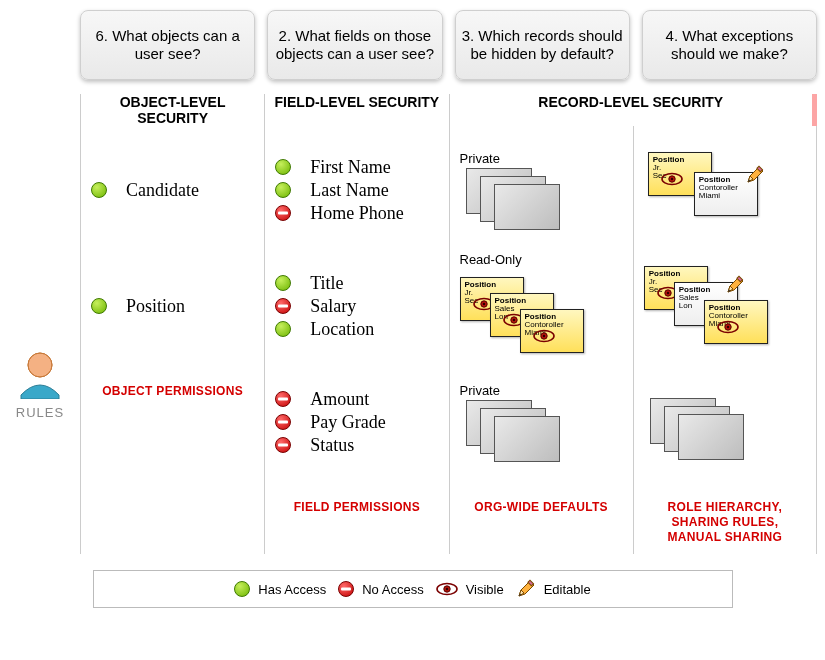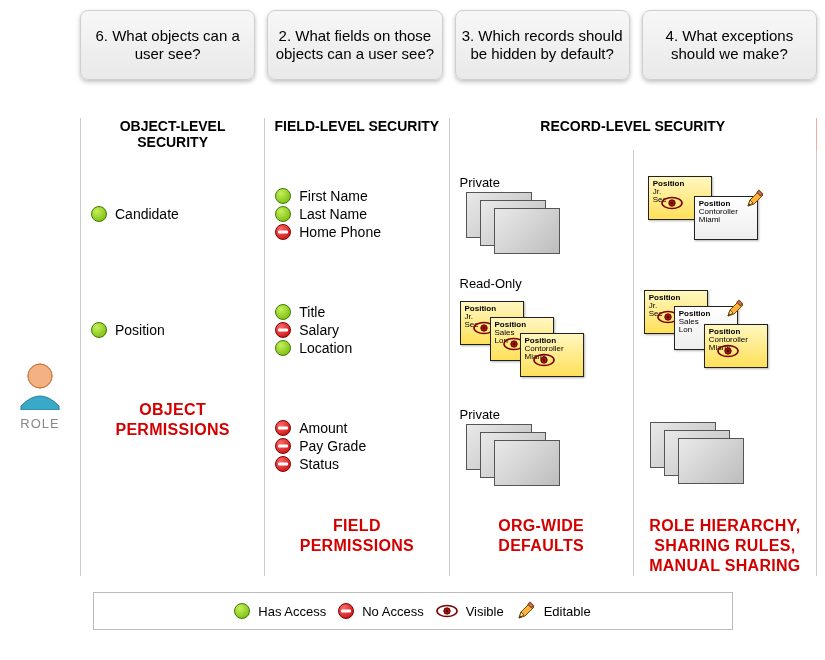--- a/index.html
+++ b/index.html
@@ -53,29 +53,29 @@
     padding: 6px 10px 0 10px;
     display: flex; flex-direction: column;
   }
   .col:last-child { border-right: 1px solid #ccc; }
   .body-row {
     height: 116px;
     display: flex; flex-direction: column;
     justify-content: center;
   }
   .item {
-    display: flex; align-items: center; gap: 8px;
-    font-size: 14px; padding: 1px 0;
+    display: flex; align-items: center; gap: 19px;
+    font-size: 18px; padding: 1px 0; font-family: Liberation Serif, serif;
   }
   .footer-label {
     color: #d40000;
     font-weight: bold;
-    font-size: 16px;
+    font-size: 12px;
     text-align: center;
-    margin-top: 12px;
+    margin-top: 20px;
     letter-spacing: 0.3px;
     line-height: 1.25;
     min-height: 54px;
   }
   
   .ic { width: 16px; height: 16px; display: inline-block; flex: 0 0 16px; }
   .ic-access {
     border-radius: 50%;
     background: radial-gradient(circle at 35% 30%, #c6ef5c, #6db500);
     border: 1px solid #3f7a00;
@@ -145,23 +145,22 @@
   .avatar { width: 50px; height: 50px; }
   .avatar svg { width:100%; height:100%; display:block; }
   
   .header-row {
     display: grid; grid-template-columns: 1fr 1fr 1fr 1fr;
   }
   .header-row .hcell {
     border-left: 1px solid #ccc;
     text-align: center; font-weight: bold; font-size: 14px;
     padding: 0 6px;
-    margin-top: 24px;
-  }
-  .header-row .hcell:last-child { border-right: 1px solid #fca5a5; }
+  }
+  .header-row .hcell:last-child { border-right: 5px solid #fca5a5; }
   .header-row .hcell.span { grid-column: span 2; }
 </style>
 </head>
 <body>
 
 <svg width="0" height="0" style="position:absolute">
   <defs>
     <g id="eye-icon">
       <ellipse cx="11" cy="7" rx="10" ry="5.5" fill="none" stroke="#7a0000" stroke-width="1.6"></ellipse>
       <circle cx="11" cy="7" r="3.2" fill="#b5140b" stroke="#5a0000" stroke-width="1"></circle>
@@ -188,21 +187,21 @@
   <div class="qcard">4. What exceptions should we make?</div>
 </div>
 
 <div class="grid">
   <div class="user-col">
     <span class="avatar">
       <svg viewBox="0 0 50 50">
           <use href="#avatar-icon"></use>
         </svg>
     </span>
-    <span class="user-label">ROLE</span>
+    <span class="user-label">RULES</span>
   </div>
 
   <div style="flex:1">
 
     <div class="header-row">
       <div class="hcell">OBJECT-LEVEL SECURITY</div>
       <div class="hcell">FIELD-LEVEL SECURITY</div>
       <div class="hcell span">RECORD-LEVEL SECURITY</div>
     </div>
 

